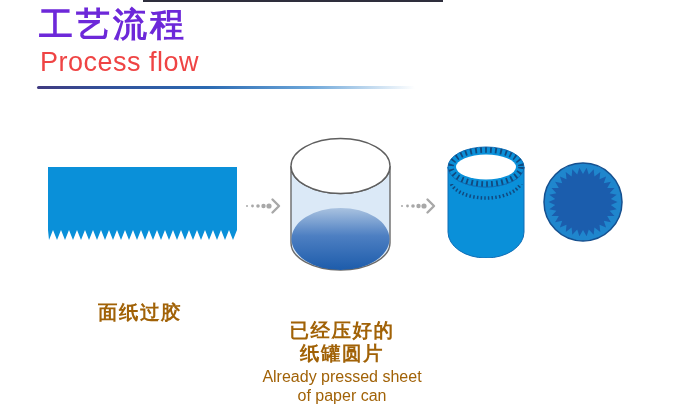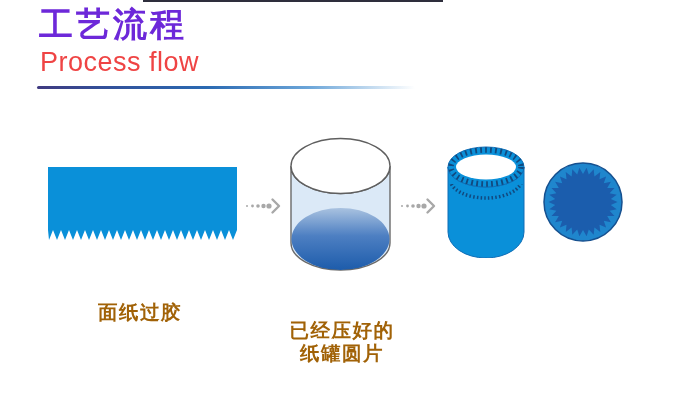--- a/index.html
+++ b/index.html
@@ -96,18 +96,20 @@
     <polygon fill="#1b5dad" points="74.5,40.0 67.8,42.9 73.7,47.2 66.6,48.7 71.5,54.0 64.2,54.0 67.9,60.3 60.8,58.7 63.1,65.6 56.5,62.7 57.3,69.9 51.4,65.6 50.7,72.8 45.8,67.4 43.6,74.3 40.0,68.0 36.4,74.3 34.2,67.4 29.3,72.8 28.6,65.6 22.8,69.9 23.5,62.7 16.9,65.6 19.2,58.7 12.1,60.3 15.8,54.0 8.5,54.0 13.4,48.7 6.3,47.2 12.2,42.9 5.5,40.0 12.2,37.1 6.3,32.8 13.4,31.3 8.5,26.0 15.8,26.0 12.1,19.7 19.2,21.3 16.9,14.4 23.5,17.3 22.7,10.1 28.6,14.4 29.3,7.2 34.2,12.6 36.4,5.7 40.0,12.0 43.6,5.7 45.8,12.6 50.7,7.2 51.4,14.4 57.3,10.1 56.5,17.3 63.1,14.4 60.8,21.3 67.9,19.7 64.2,26.0 71.5,26.0 66.6,31.3 73.7,32.8 67.8,37.1"></polygon>
   </svg>
 
   <div class="step-label" style="left:38px;top:301px;width:204px;">
     <div class="label-cn">面纸过胶</div>
   </div>
 
   <div class="step-label" style="left:261px;top:301px;width:162px;margin-top:18px;">
     <div class="label-cn">已经压好的
 纸罐圆片</div>
+    <div class="label-en">Already pressed sheet
+of paper can</div>
   </div>
 
   <div class="step-label" style="left:431px;top:301px;width:220px;">
   </div>
 
 </div>
 
 </body></html>

